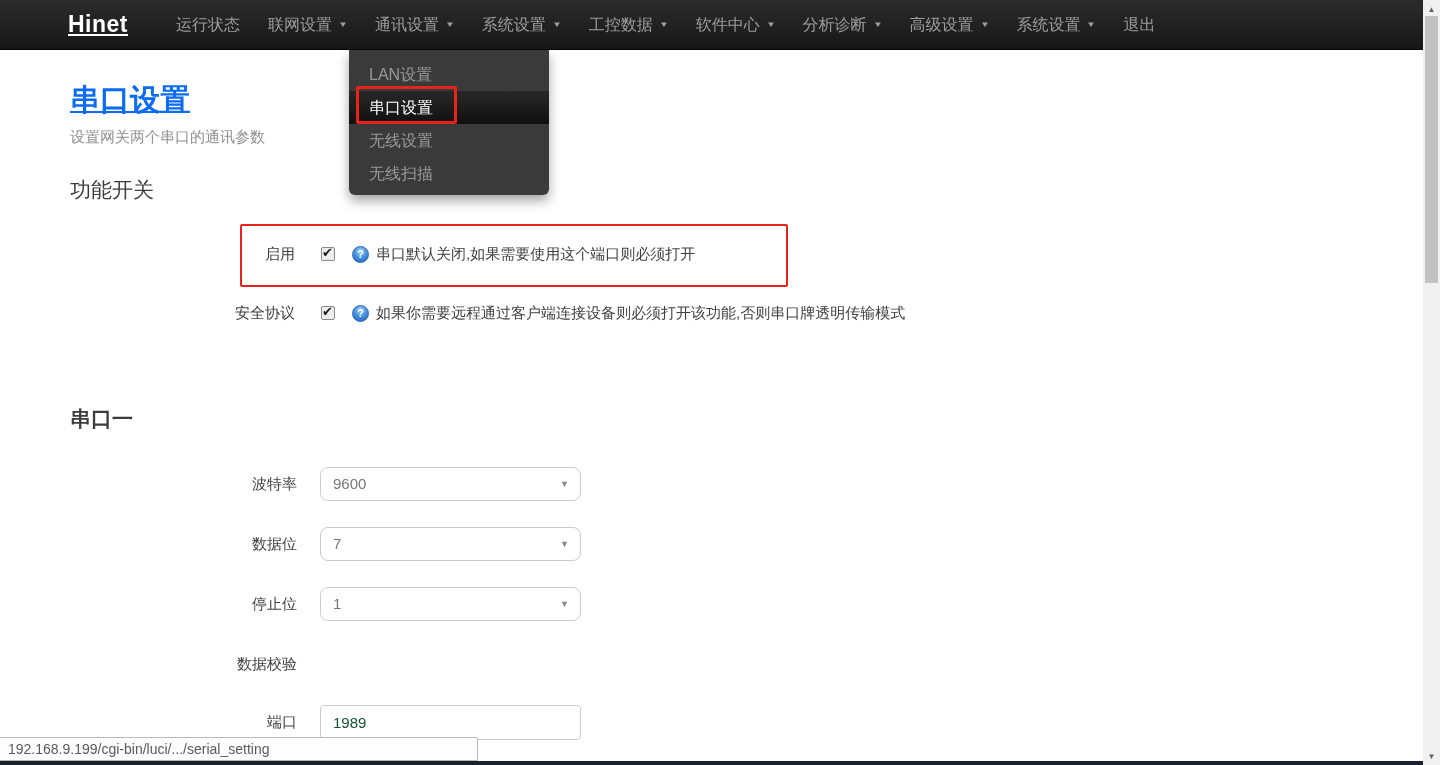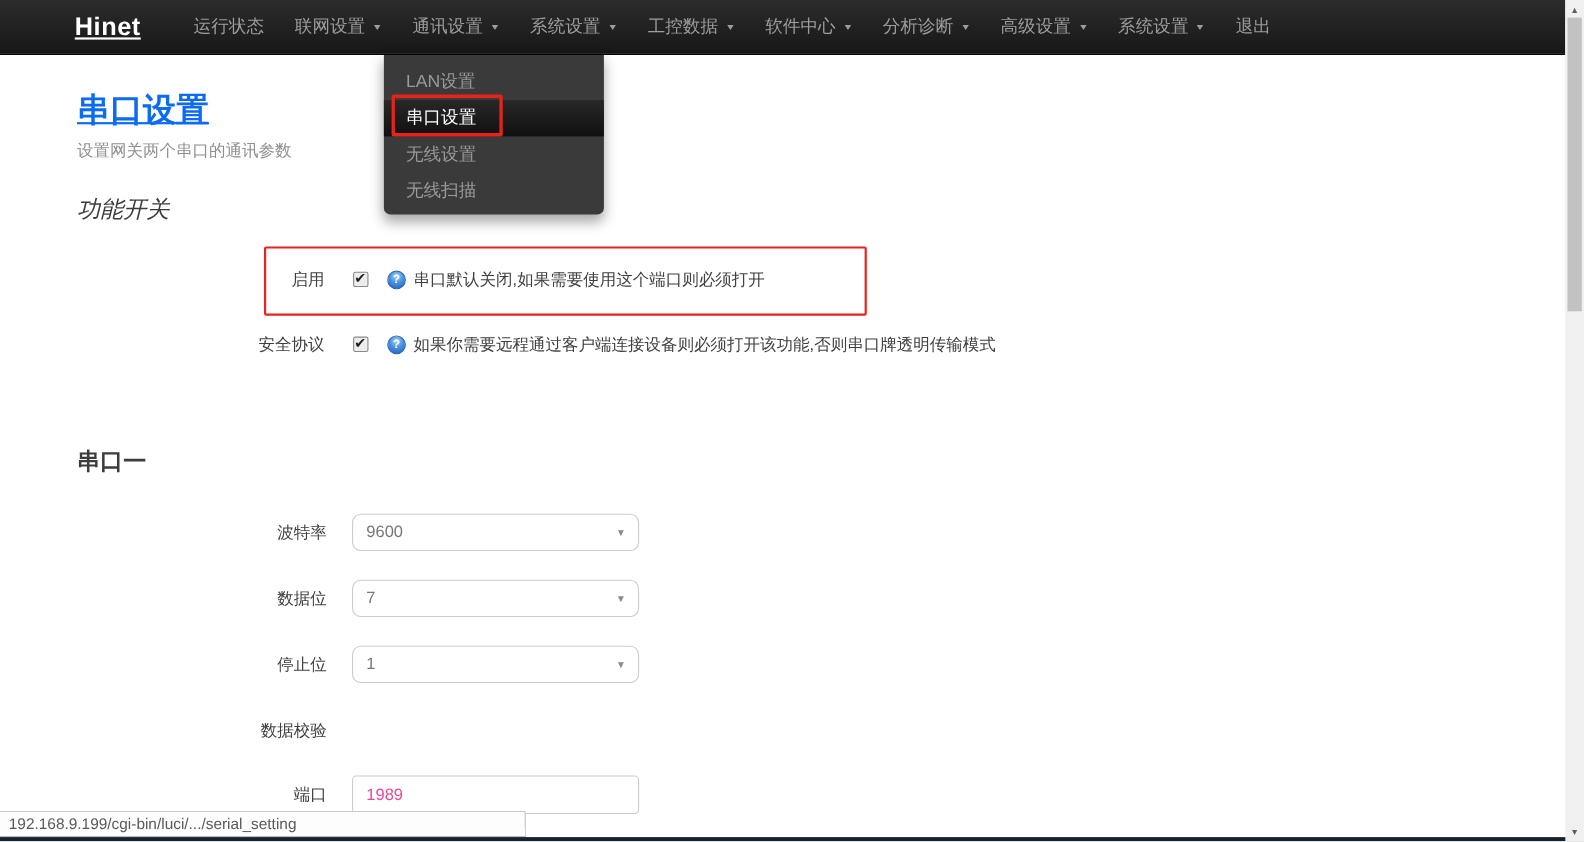--- a/index.html
+++ b/index.html
@@ -44,21 +44,21 @@
   .anno-row  { left:240px; top:224px; width:548px; height:63px; border-width:2px; }
 
   
   .page-title {
     position:absolute; left:70px; top:80px;
     color:#0b6cf3; font-size:30px; font-weight:bold;
     text-decoration:underline; text-decoration-thickness:2px;
   }
   .page-subtitle { position:absolute; left:70px; top:128px; color:#8f8f8f; font-size:15px; }
   .section-heading { position:absolute; left:70px; color:#3c3c3c; font-size:21px; }
-  .heading-switch { top:176px;font-style:italic; }
+  .heading-switch { top:176px; }
   .heading-serial { top:405px;font-weight:bold; }
 
   .feature-row { position:absolute; left:70px; height:28px; display:flex; align-items:center; }
   .row-enable { top:240px; }
   .row-secure { top:299px; }
   .feature-label { width:225px; text-align:right; color:#3f3f3f; font-size:15px; }
   .checkbox {
     width:14px; height:14px; margin-left:26px; position:relative;
     background:#ededed; border:1px solid #8a8a8a; border-radius:2px;
   }
@@ -85,21 +85,21 @@
     cursor:pointer;
   }
   .select-box .select-caret {
     position:absolute; right:11px; top:0; height:32px; line-height:32px;
     color:#8a8a8a; font-size:9px;
   }
   .select-box .select-caret::after { content:"▼"; }
   .text-input {
     width:261px; height:35px; margin-left:23px;
     background:#fff; border:1px solid #cccccc; border-radius:4px;
-    color:#ec4899; font-size:15px; padding-left:12px;
+    color:#14532d; font-size:15px; padding-left:12px;
     font-family:"Liberation Sans","DejaVu Sans",sans-serif; outline:none;
   }
   .fr-baud   { top:467px; }
   .fr-databits { top:527px; }
   .fr-stopbits { top:587px; }
   .fr-parity { top:647px; }
   .fr-port   { top:705px; }
 
   
   .status-bar {

